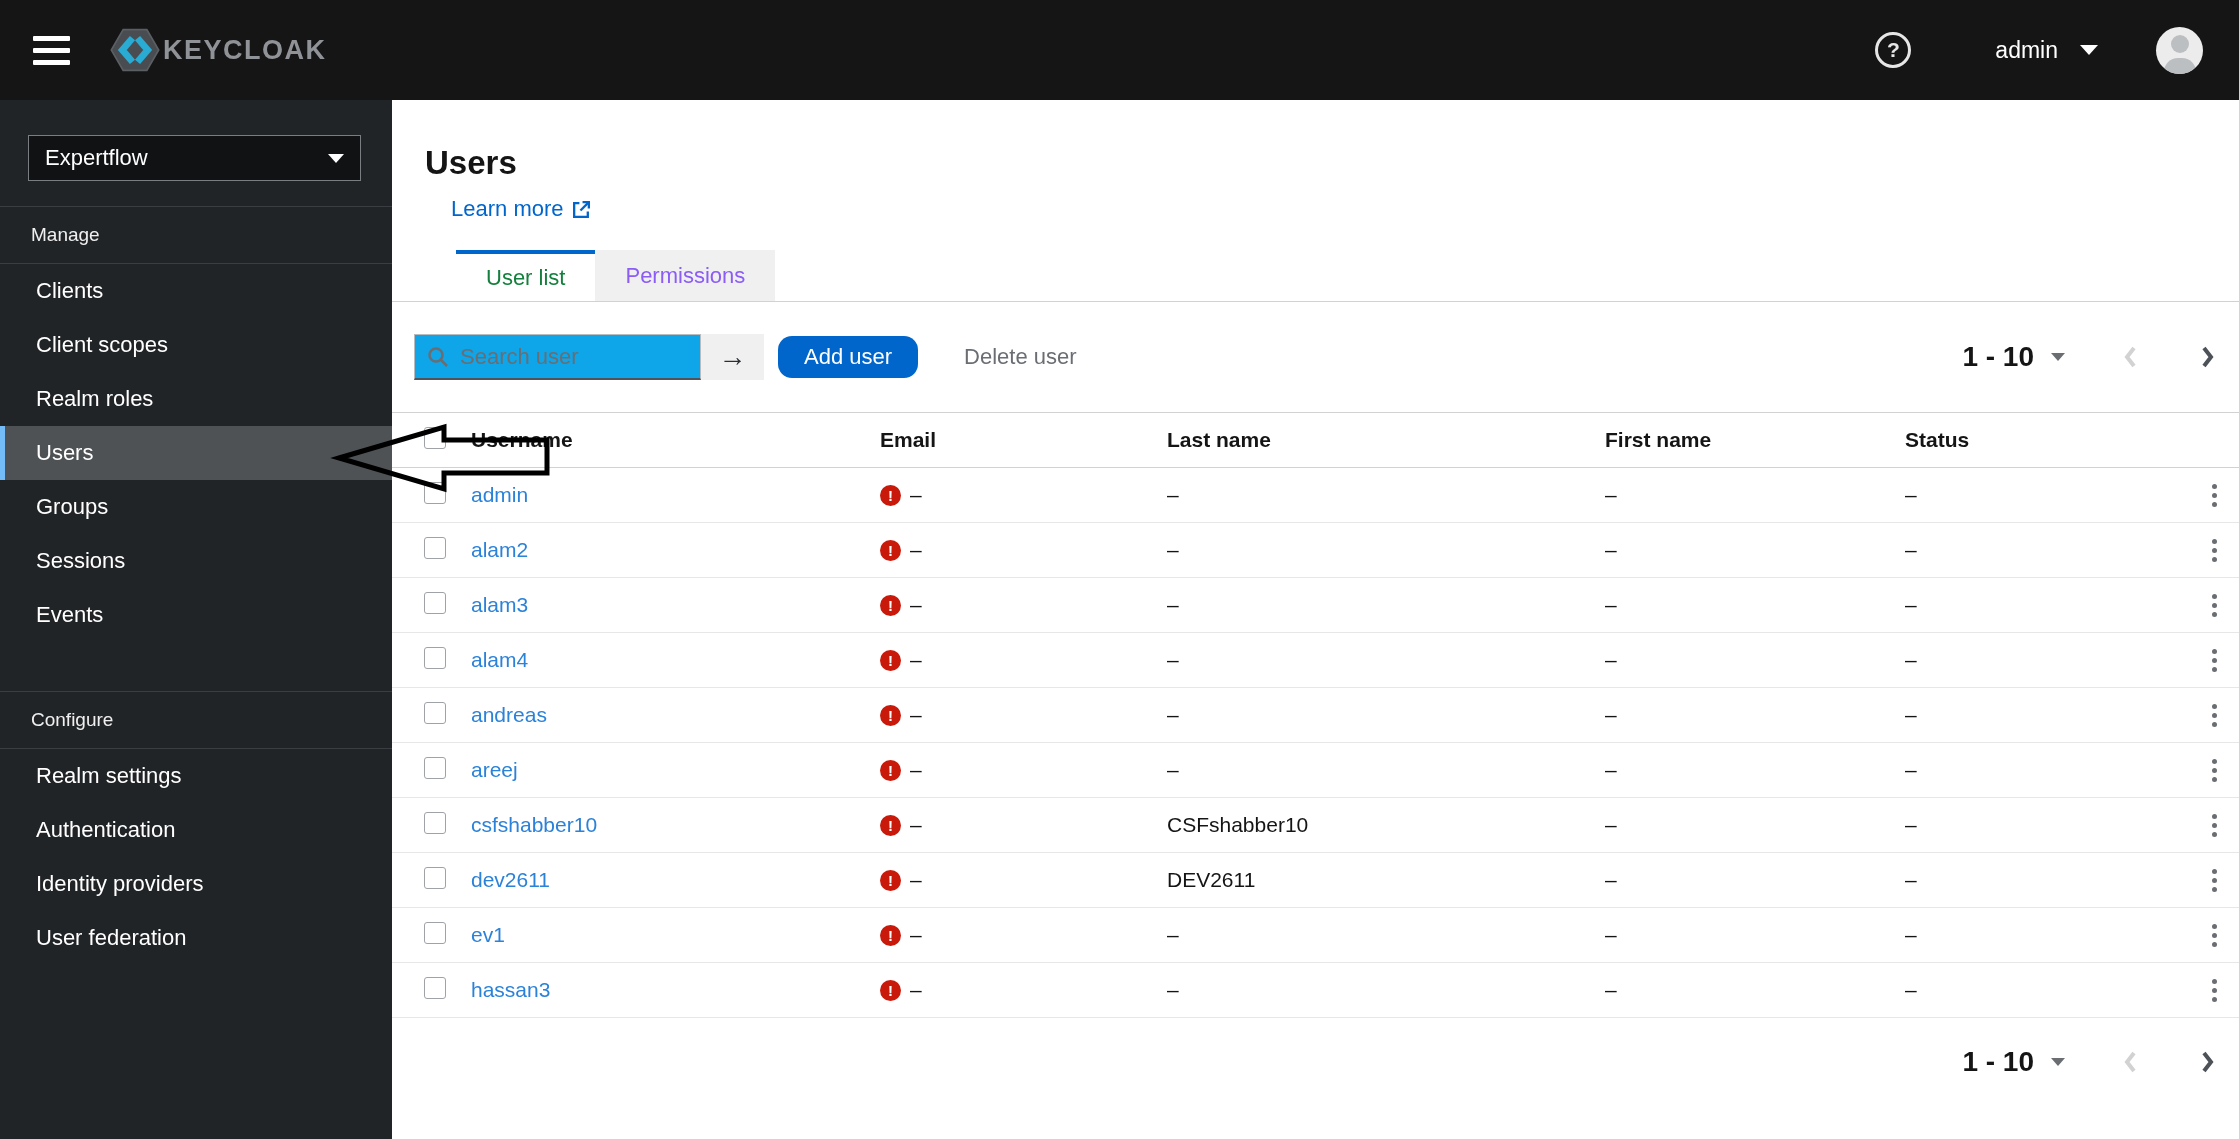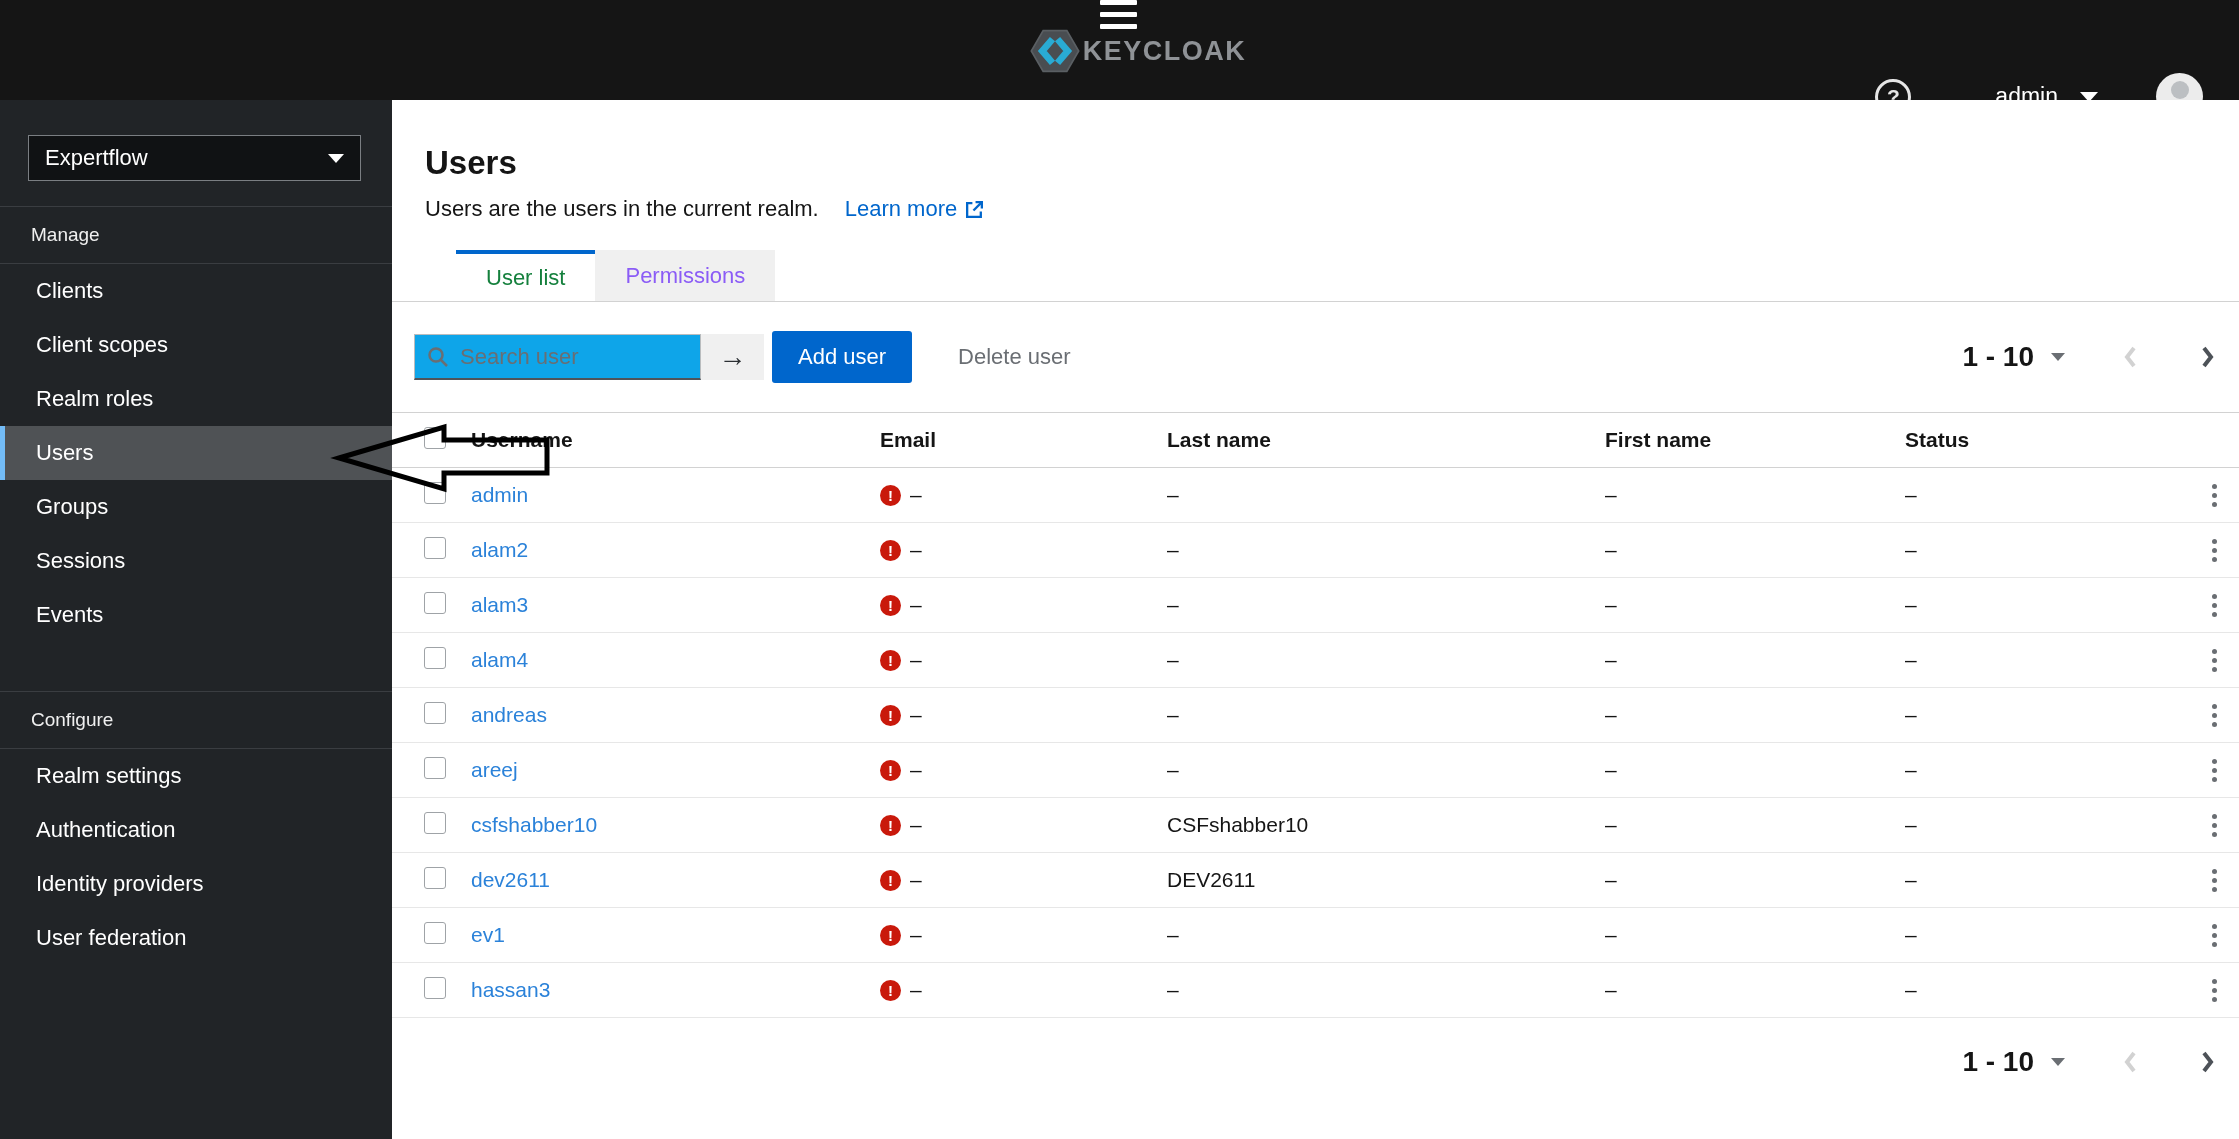--- a/index.html
+++ b/index.html
@@ -3,21 +3,21 @@
 <meta charset="utf-8">
 <style>
   * { box-sizing: border-box; margin: 0; padding: 0; }
   html,body { width:2239px; height:1139px; overflow:hidden; }
   body {
     font-family: "Liberation Sans", "DejaVu Sans", sans-serif;
     background:#fff; color:#151515; position:relative;
   }
 
   
-  .topbar{height:100px;background:#151515;display:flex;align-items:center;padding:0 36px 0 33px;flex-direction:column;}
+  .topbar{height:100px;background:#151515;display:flex;align-items:center;padding:0 36px 0 33px;}
   .hamburger{background:none;border:0;display:flex;flex-direction:column;gap:7px;cursor:pointer;}
   .hamburger span{width:37px;height:5px;background:#fff;border-radius:1px;}
   .brand{display:flex;align-items:center;margin-left:38px;gap:1px;}
   .brand-text{font-size:27px;font-weight:700;color:#8f9296;letter-spacing:1.5px;}
   .topbar-right{margin-left:auto;display:flex;align-items:center;}
   .help{width:36px;height:36px;border:3px solid #e6e6e6;border-radius:50%;color:#e6e6e6;
         display:flex;align-items:center;justify-content:center;font-size:21px;font-weight:700;cursor:pointer;}
   .user-menu{display:flex;align-items:center;gap:22px;margin-left:84px;color:#fff;font-size:23px;cursor:pointer;}
   .caret{width:0;height:0;border-left:9px solid transparent;border-right:9px solid transparent;border-top:10px solid #fff;}
   .avatar{margin-left:58px;width:47px;height:47px;border-radius:50%;background:#ececec;position:relative;overflow:hidden;}
@@ -48,21 +48,21 @@
   .tab{height:51px;display:flex;align-items:center;padding:0 30px;font-size:22px;cursor:pointer;}
   .tab.active{border-top:4px solid #0066cc;background:#fff;color:#15803d;}
   .tab.inactive{background:#f0f0f0;color:#8b5cf6;}
 
   .toolbar{display:flex;align-items:center;margin-top:30px;padding:0 24px 0 22px;height:50px;}
   .search-group{display:flex;align-items:stretch;height:46px;}
   .search-input{width:287px;border:1px solid #b9bcbe;border-bottom:2px solid #50545a;display:flex;align-items:center;gap:11px;padding:0 12px;background:#0ea5e9;}
   .search-input input{border:0;outline:0;font-size:22px;color:#151515;width:200px;font-family:inherit;background:transparent;}
   .search-input input::placeholder{color:#6a6e73;}
   .search-go{width:63px;background:#f0f0f0;border:0;display:flex;align-items:center;justify-content:center;font-size:28px;color:#2b2f33;cursor:pointer;}
-  .btn-primary{margin-left:8px;height:52px;padding:0 26px;background:#0066cc;color:#fff;border:0;border-radius:3px;font-size:22px;cursor:pointer;font-family:inherit;}
+  .btn-primary{margin-left:14px;height:42px;padding:0 26px;background:#0066cc;color:#fff;border:0;border-radius:14px;font-size:22px;cursor:pointer;font-family:inherit;}
   .btn-link{margin-left:46px;background:none;border:0;color:#6a6e73;font-size:22px;cursor:pointer;font-family:inherit;}
 
   .pagination{margin-left:auto;display:flex;align-items:center;}
   .pag-toggle{display:flex;align-items:center;gap:17px;font-size:28px;font-weight:600;color:#151515;cursor:pointer;}
   .pag-caret{width:0;height:0;border-left:7px solid transparent;border-right:7px solid transparent;border-top:8px solid #6a6e73;}
   .pag-btn{background:none;border:0;cursor:pointer;display:flex;align-items:center;}
   .pag-prev{margin-left:58px;} .pag-next{margin-left:62px;}
 
   
   .table{margin-top:30px;}
@@ -133,21 +133,20 @@
     <hr class="sdiv">
     <div class="nav-item">Realm settings</div>
     <div class="nav-item">Authentication</div>
     <div class="nav-item">Identity providers</div>
     <div class="nav-item">User federation</div>
   </nav>
 
   <main class="main">
     <h1 class="page-title">Users</h1>
     <div class="desc">
-      <span>Users are the users in the current realm.</span>
       <a class="learn">
         <span>Learn more</span>
         <svg width="21" height="21" viewBox="0 0 20 20" fill="none" stroke="#0066cc" stroke-width="2.2">
           <path d="M8 4 H3 V17 H16 V12"></path>
             <path d="M11 3 H17 V9"></path>
             <path d="M17 3 L9 11"></path>
         </svg>
       </a>
     </div>
 

